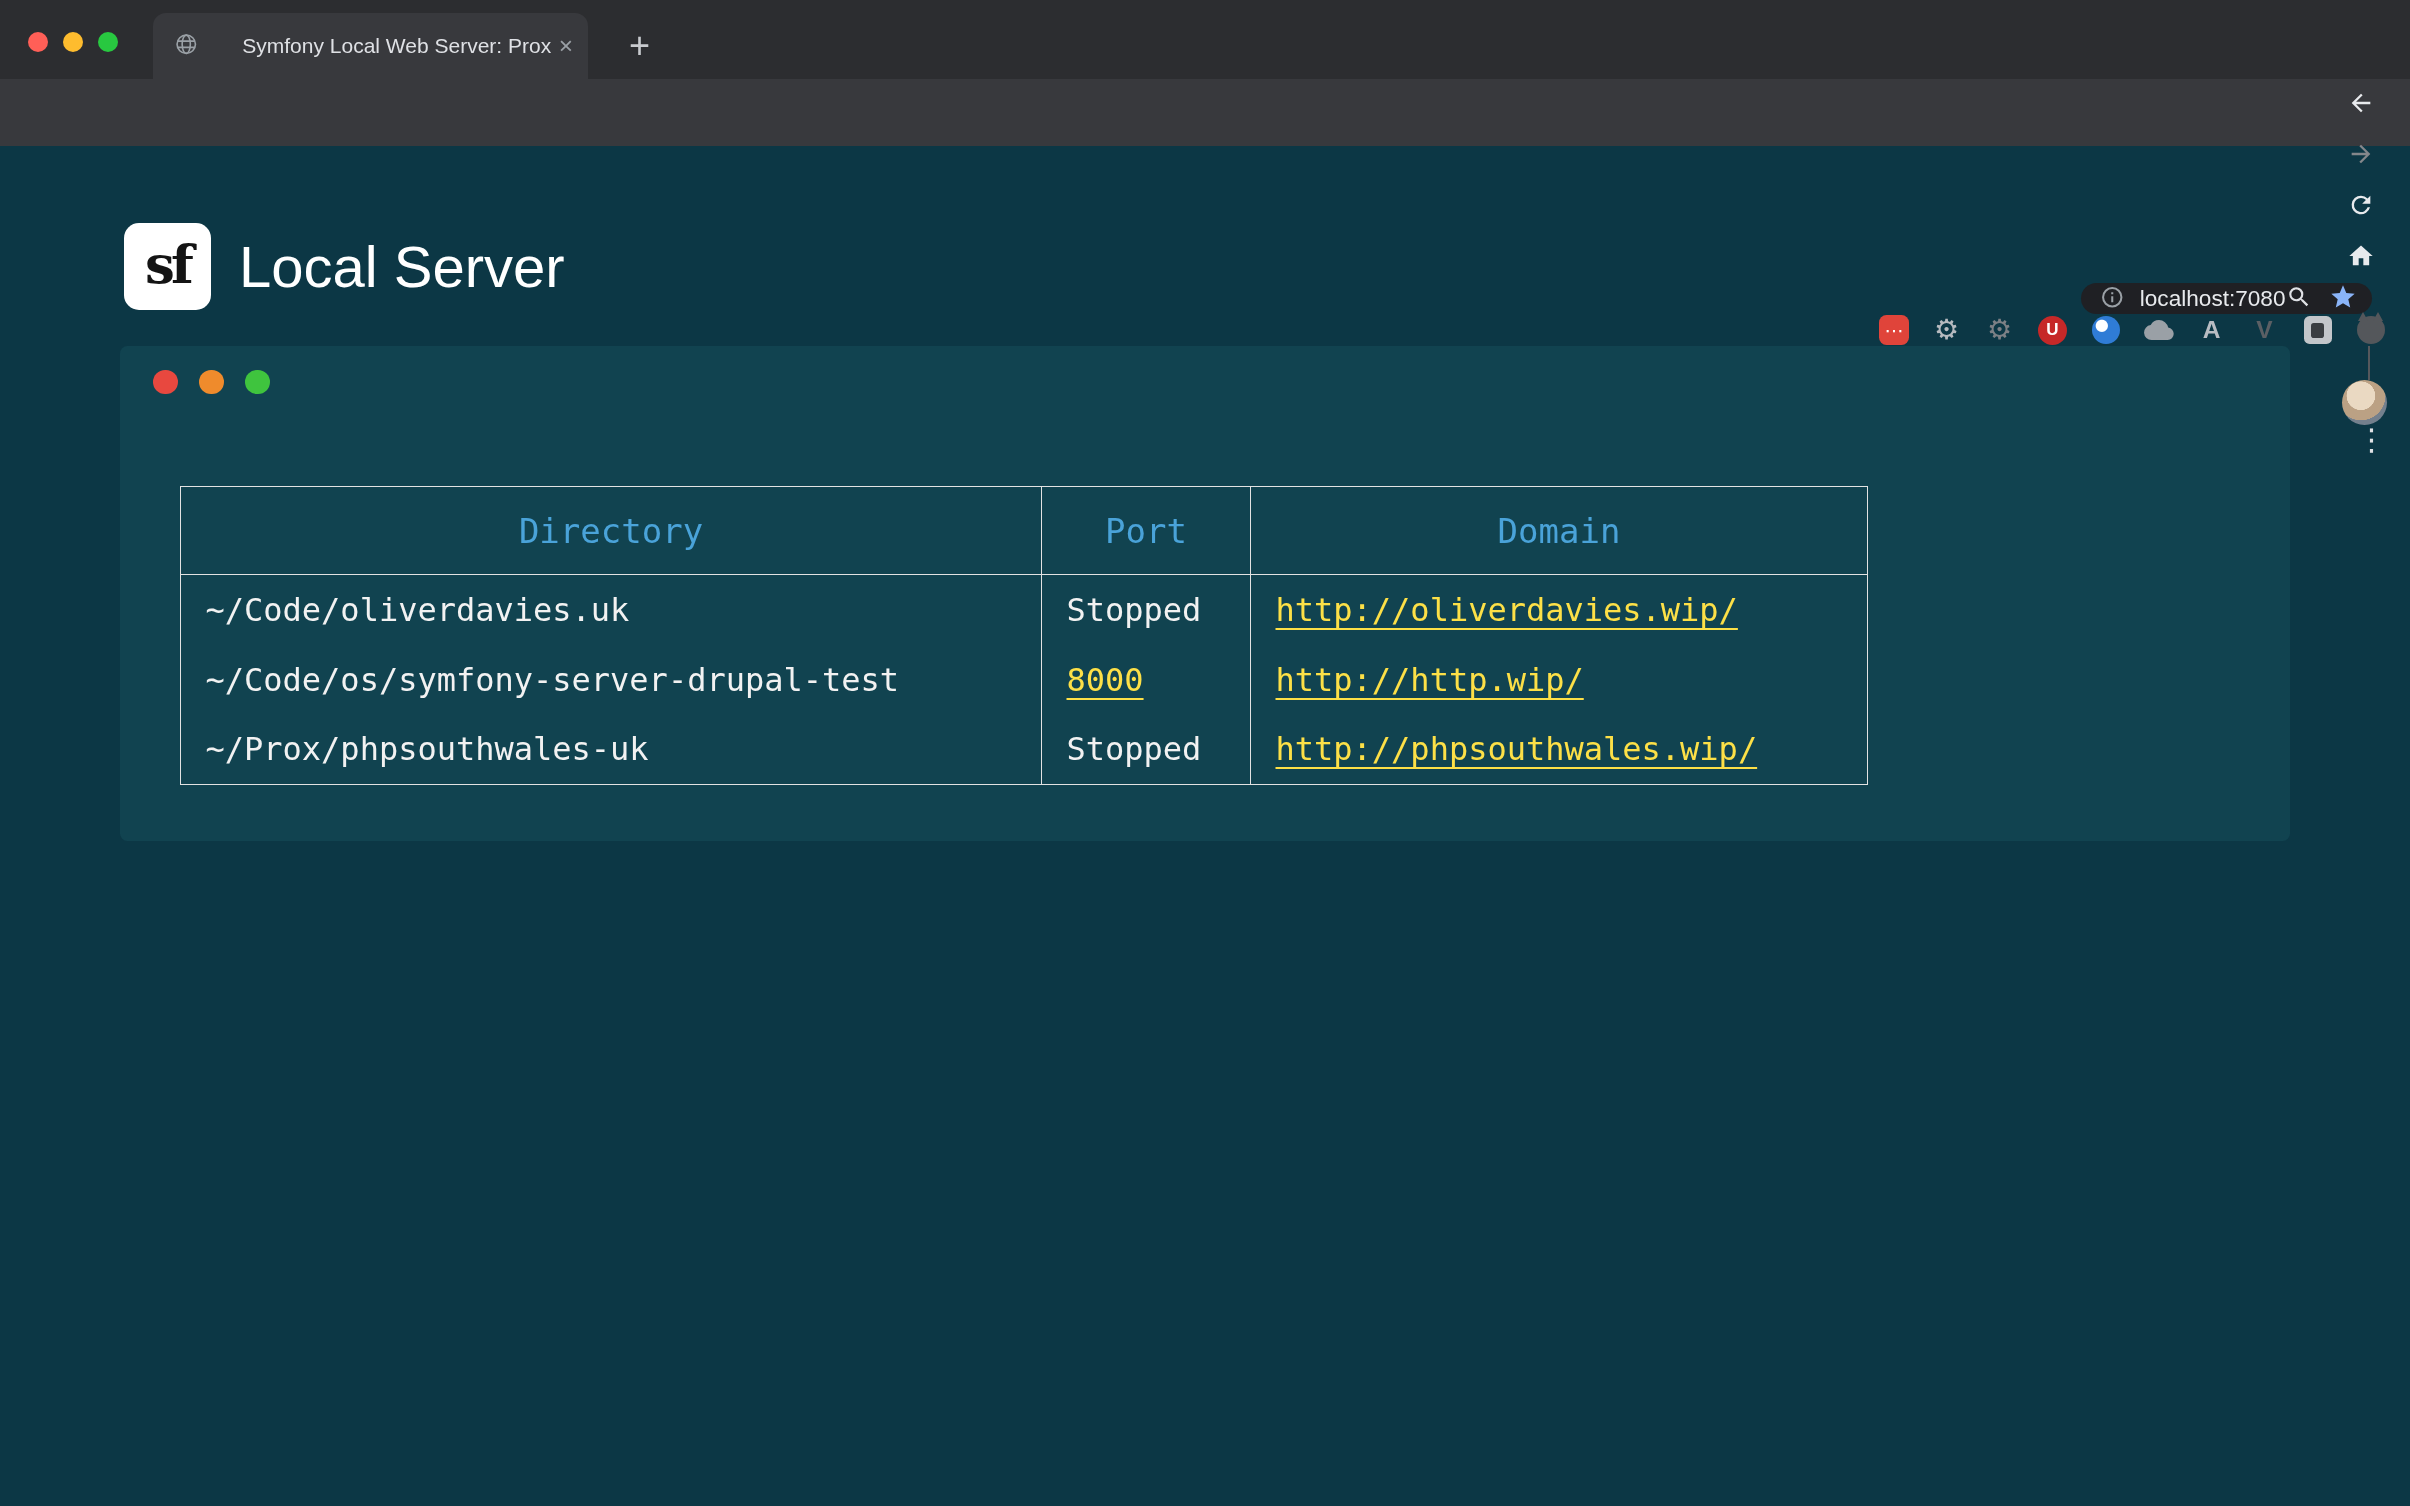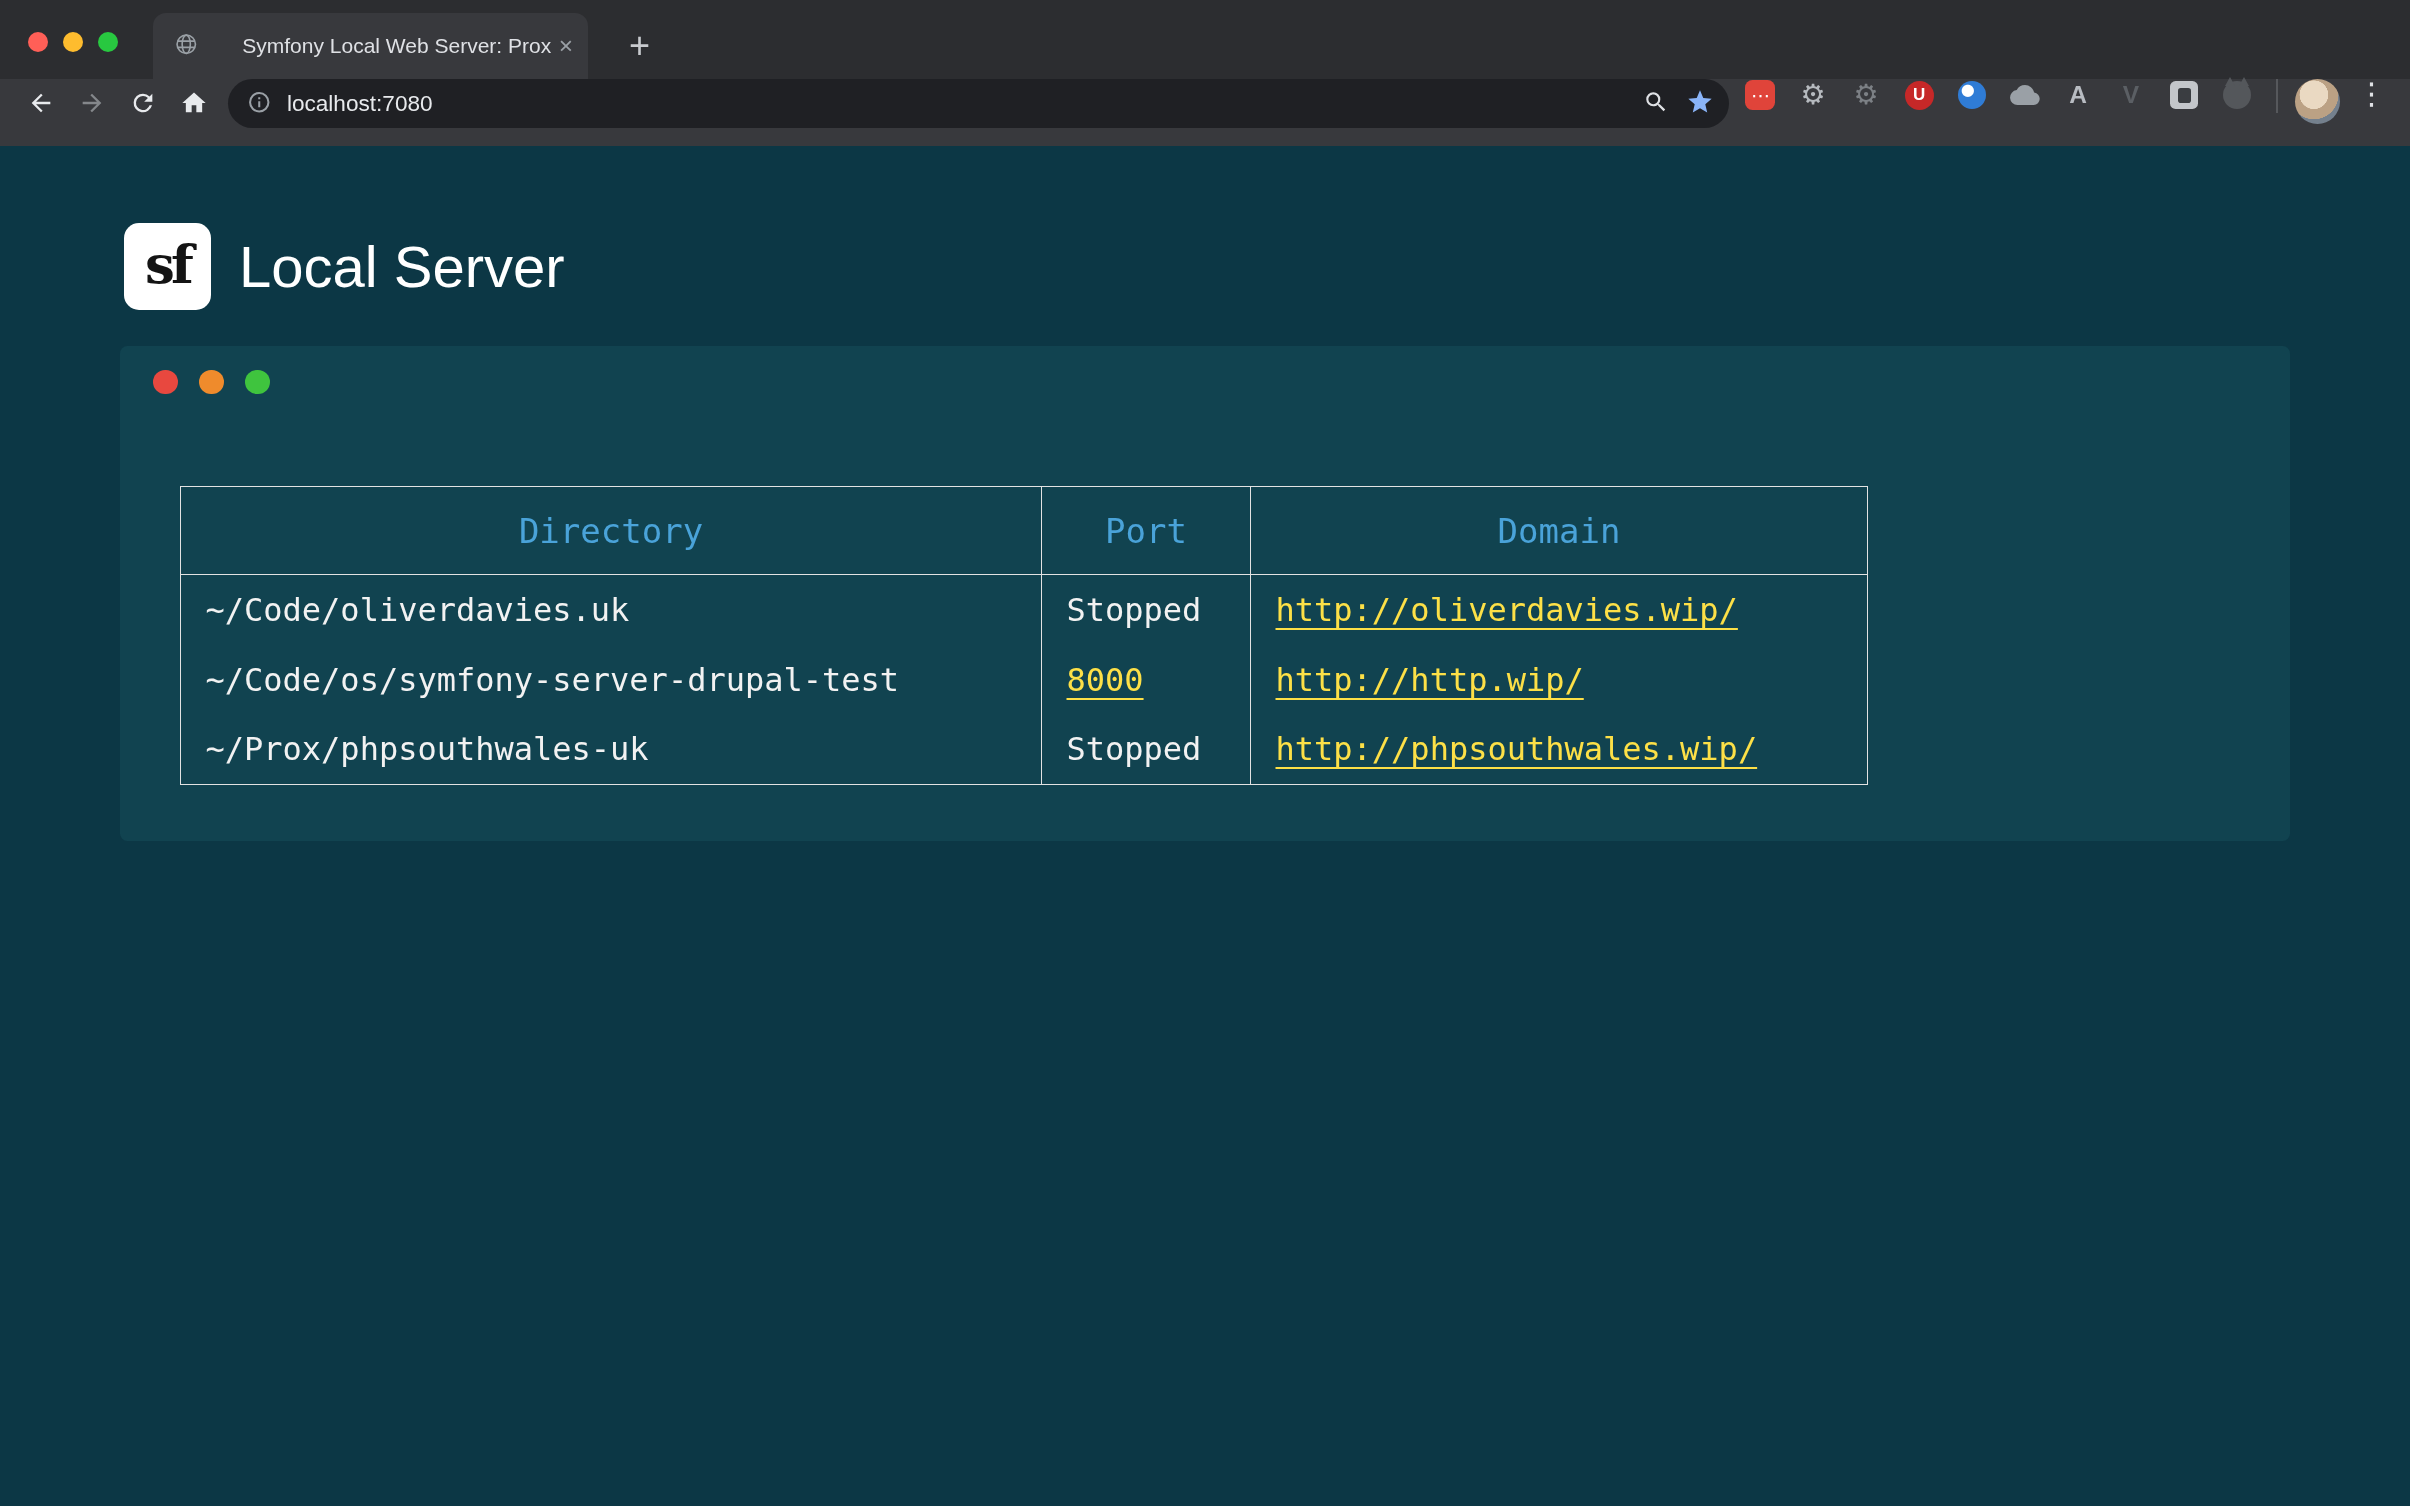--- a/index.html
+++ b/index.html
@@ -17,22 +17,22 @@
   .tab { position:absolute; left:153px; bottom:0; width:435px; height:66px;
          background:#38393d; border-radius:13px 13px 0 0;
          display:flex; align-items:center; padding:0 15px 0 21px; }
   .tab-title { flex:1; margin-left:13px; font-size:21px; color:#dfe1e5;
                white-space:nowrap; overflow:hidden;text-align:right; }
   .tab-close { color:#9aa0a6; font-size:24.5px; line-height:1; margin-left:7.5px; cursor:default; }
   .newtab { position:absolute; left:614px; bottom:7.5px; width:51px; height:51px;
             display:flex; align-items:center; justify-content:center;
             color:#c8cace; font-size:36px; font-weight:300; }
 
-  .toolbar { height:67px; background:#38393d; display:flex; align-items:flex-start;
-             padding:0 24.5px 0 15px; }
+  .toolbar { height:67px; background:#38393d; display:flex; align-items:flex-end;
+             padding:0 24.5px 0 15px;flex-direction:column; }
   .tool-btn { width:51px; height:51px; border-radius:50%; display:flex;
               align-items:center; justify-content:center; flex:0 0 auto; }
 
   .omnibox { flex:1; min-width:0; height:49px; background:#1f2024; border-radius:24.5px;
              display:flex; align-items:center; padding:0 15px 0 19px; margin:0 15px 0 9.4px; }
   .url { flex:1; margin-left:15px; font-size:22.6px; color:#e8eaed; white-space:nowrap; overflow:hidden; }
   .omni-right { display:flex; align-items:center; gap:17px; }
 
   .extensions { display:flex; align-items:center; gap:21px; flex:0 0 auto; }
   .ext { width:32px; height:32px; display:flex; align-items:center; justify-content:center; }

